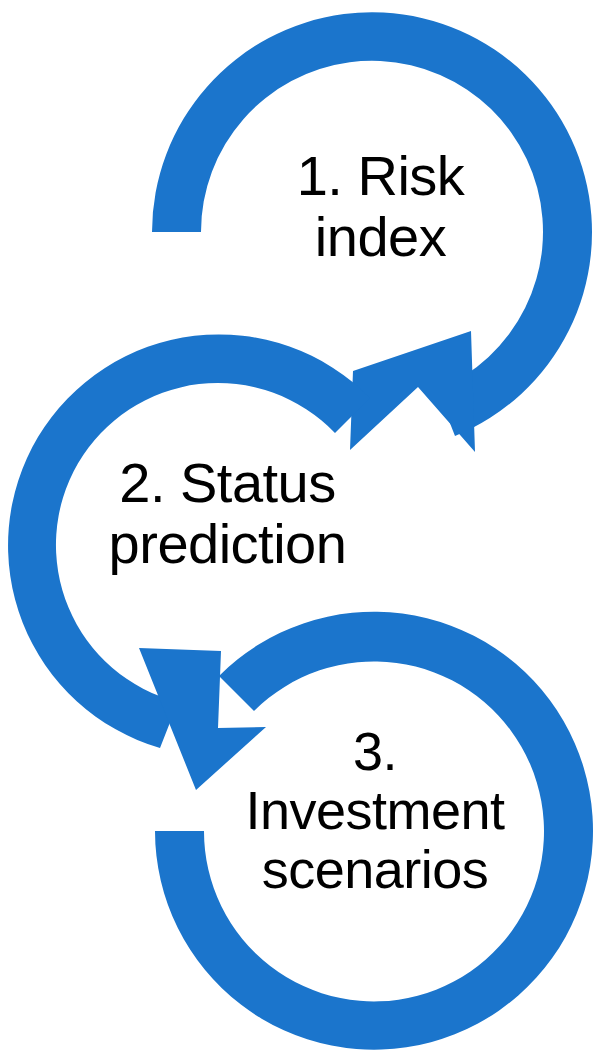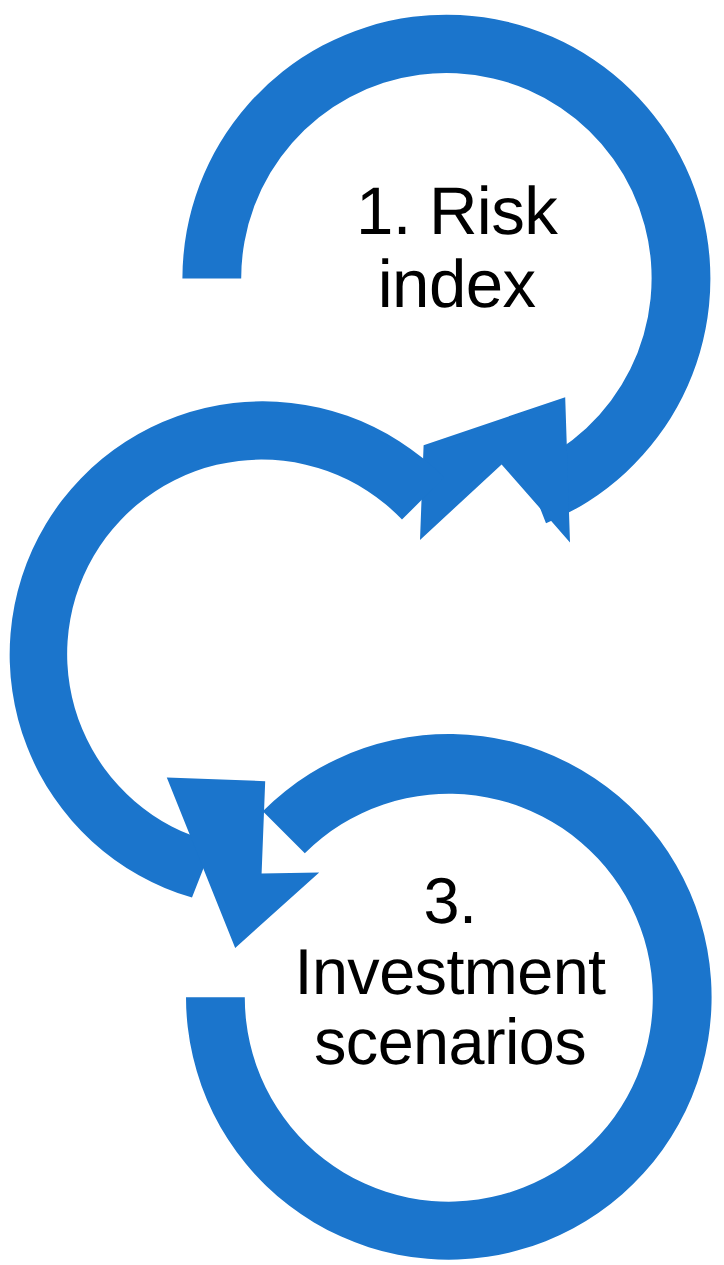--- a/index.html
+++ b/index.html
@@ -106,18 +106,20 @@
                L 204 831
                A 170 170 0 1 0 254 711
                Z"></path>
     </g>
 
   </svg>
 
   <div class="step-label" id="label-step-1" style="color: rgb(0, 0, 0);">1. Risk
 index</div>
 
+  <div class="step-label" id="label-step-2" style="color: rgb(0, 0, 0);">2. Status
+prediction</div>
 
   <div class="step-label" id="label-step-3" style="color: rgb(0, 0, 0);">3.
 Investment
 scenarios</div>
 
 </div>
 
 </body></html>

